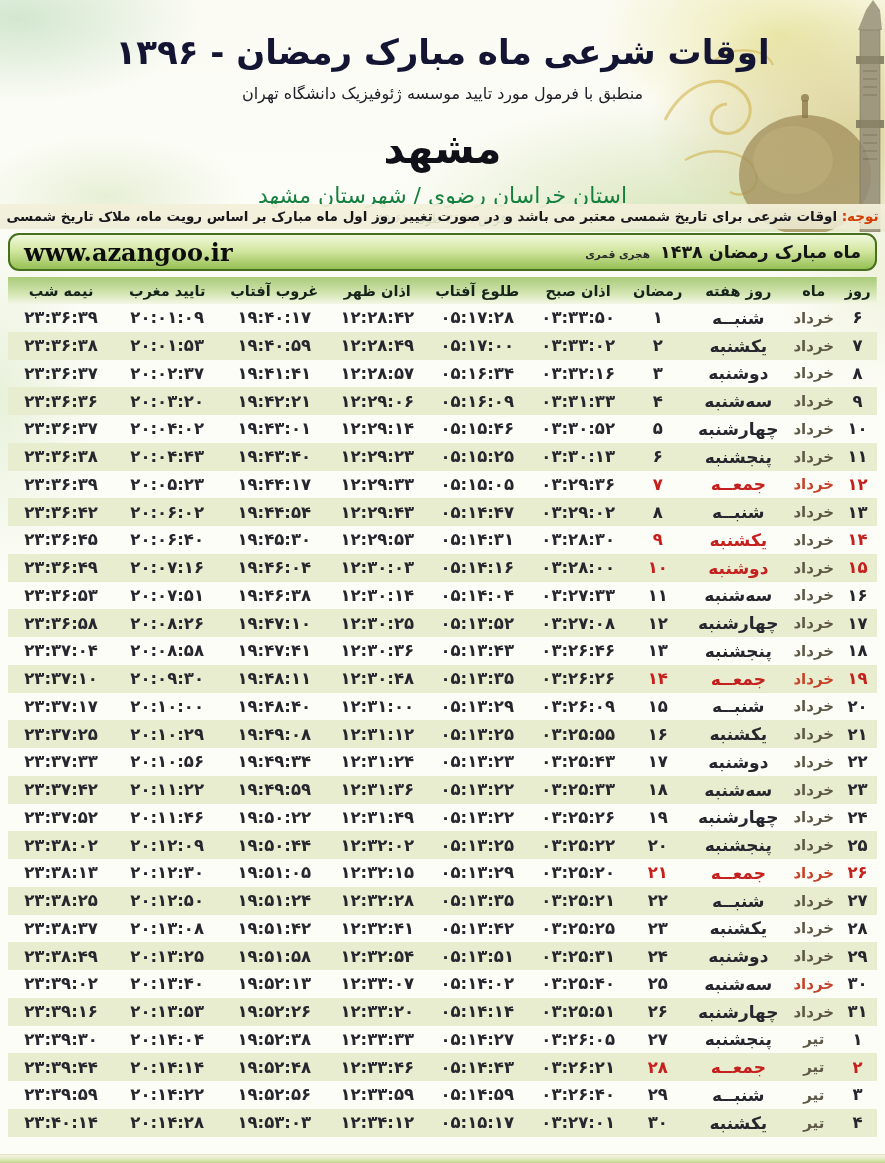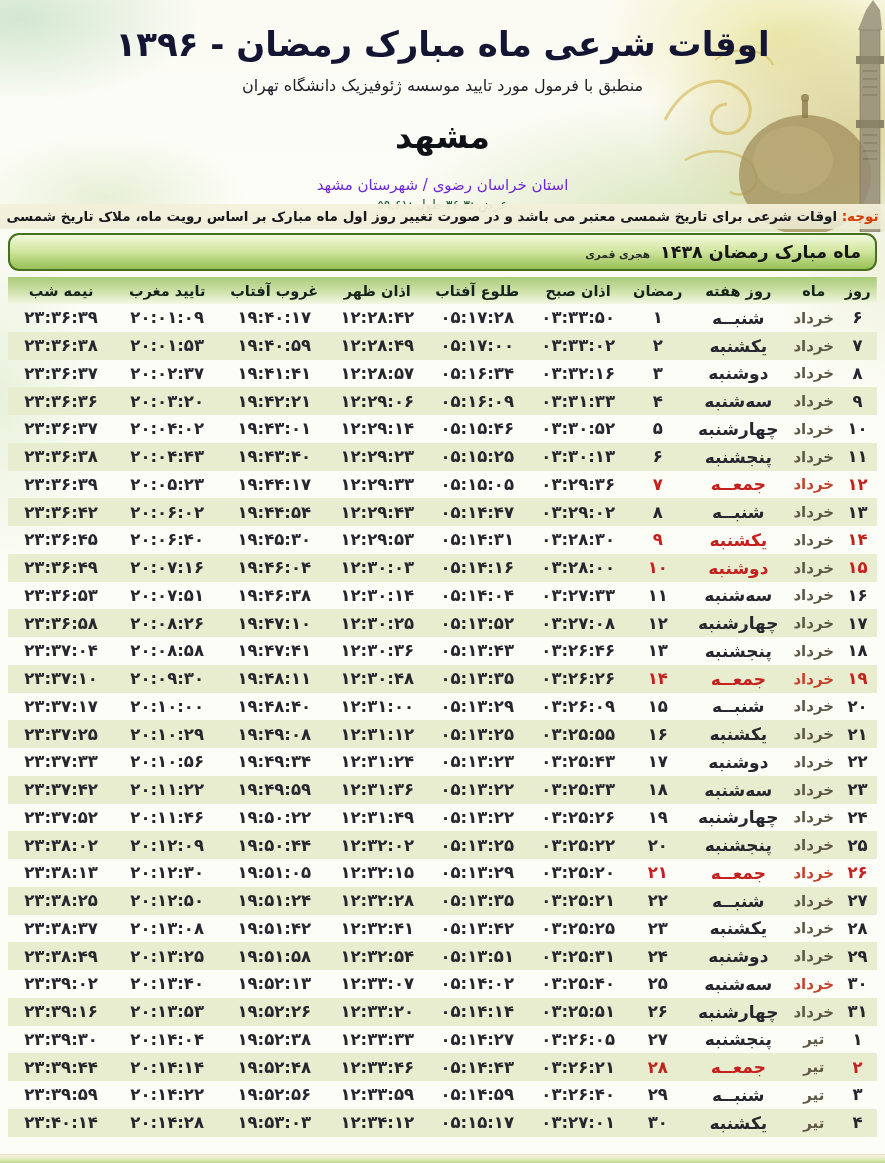--- a/index.html
+++ b/index.html
@@ -20,25 +20,25 @@
       linear-gradient(180deg,#fbfbf4,#fdfdf8);
   }
   .page-bg-tint{
     position:absolute;top:232px;left:0;width:885px;height:931px;pointer-events:none;
     background:
       radial-gradient(ellipse 140px 260px at 0% 18%, rgba(170,205,130,.25), rgba(170,205,130,0) 70%),
       radial-gradient(ellipse 160px 200px at 100% 4%, rgba(200,210,140,.25), rgba(200,210,140,0) 70%);
   }
   .mosque-svg{position:absolute;top:0;right:0;}
   
-  .header-text{position:absolute;top:8px;left:0;width:885px;text-align:center;color:#17172e;}
+  .header-text{position:absolute;top:16px;left:0;width:885px;text-align:center;color:#17172e;}
   .main-title{margin-top:16px;font-size:34px;font-weight:bold;color:#141433;letter-spacing:0;}
   .subtitle{margin-top:12px;font-size:16px;font-weight:normal;color:#20202a;}
-  .city-name{margin-top:22px;font-size:33px;font-weight:bold;color:#101018;}
-  .province-line{margin-top:20px;font-size:15px;color:#6d28d9;}
+  .city-name{margin-top:22px;font-size:41px;font-weight:bold;color:#101018;}
+  .province-line{margin-top:10px;font-size:22px;color:#15803d;}
   .coords-line{margin-top:3px;font-size:12.5px;color:#14532d;}
   
   .note-bar{
     position:absolute;top:204px;left:0;width:885px;height:25px;line-height:25px;
     background:linear-gradient(180deg,rgba(244,240,218,.95),rgba(238,236,214,.85));
     text-align:center;font-size:13.5px;font-weight:bold;color:#17171c;
   }
   .note-label{color:#d43c00;}
   
   .banner{
@@ -132,20 +132,21 @@
 
   <div class="note-bar">
     <span class="note-label">توجه:</span><span> اوقات شرعی برای تاریخ شمسی معتبر می باشد و در صورت تغییر روز اول ماه مبارک بر اساس رویت ماه، ملاک تاریخ شمسی می باشد.</span>
   </div>
 
   <div class="banner">
     <div class="banner-lunar">
       <span>ماه مبارک رمضان ۱۴۳۸</span>
       <span class="banner-suffix">هجری قمری</span>
     </div>
+    <div class="banner-site">www.azangoo.ir</div>
   </div>
 
   <div class="table-wrap">
     <table>
       <colgroup>
         <col style="width:38px">
           <col style="width:48px">
           <col style="width:100px">
           <col style="width:58px">
         <col style="width:98px">

